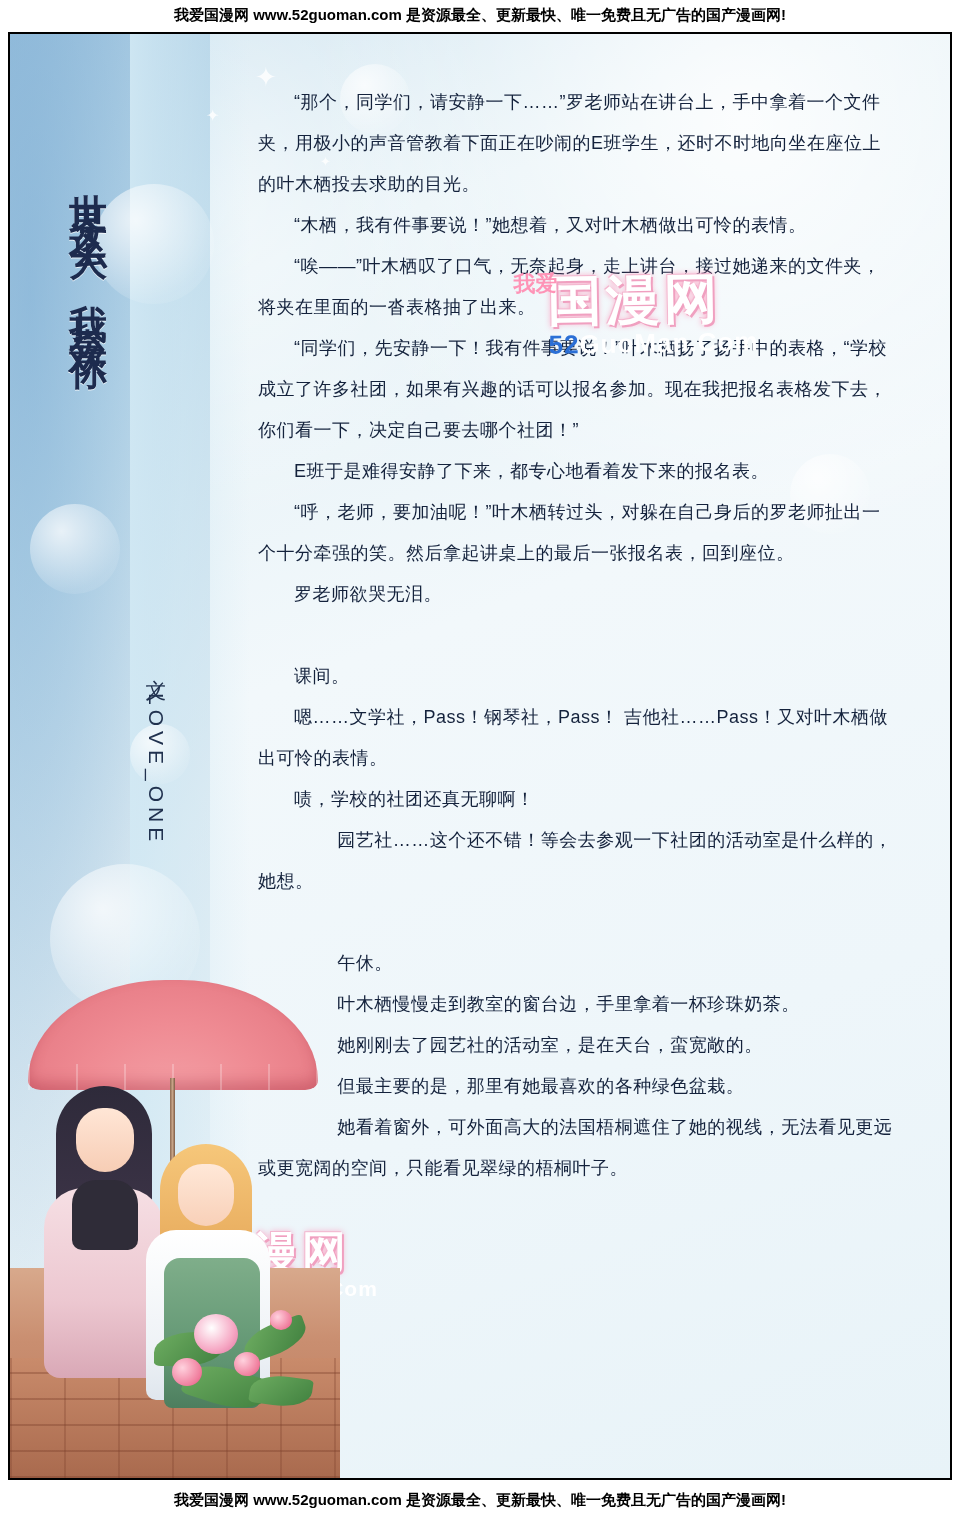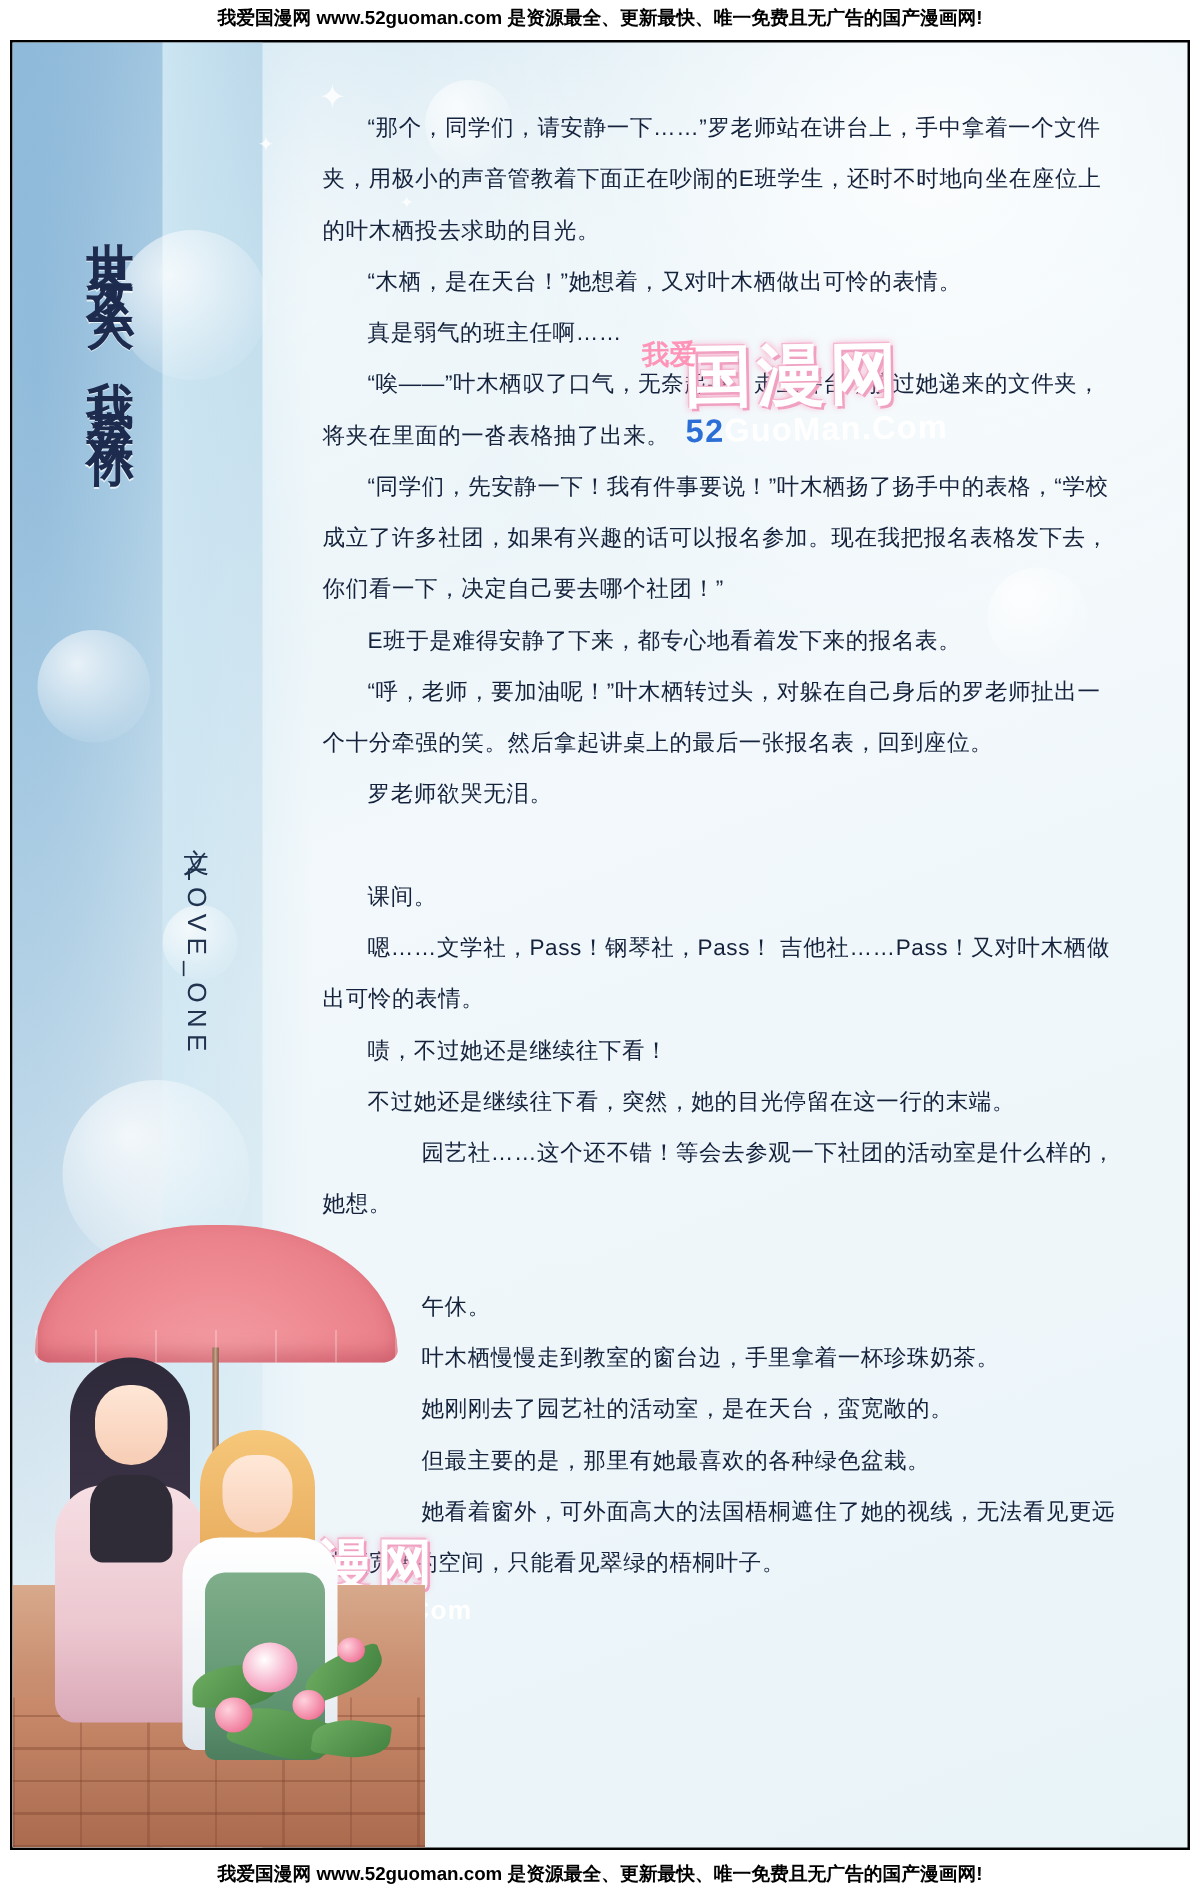--- a/index.html
+++ b/index.html
@@ -309,32 +309,30 @@
     <div class="bubble" style="left:780px; top:420px; width:80px; height:80px;"></div>
     <div class="sparkle" style="left:245px; top:28px; font-size:26px;">✦</div>
     <div class="sparkle" style="left:196px; top:72px; font-size:16px;">✦</div>
     <div class="sparkle" style="left:310px; top:120px; font-size:13px;">✦</div>
 
     <div class="vtitle">世界这么大，我只喜欢你</div>
     <div class="vauthor">文／LOVE_ONE</div>
 
     <div class="body-col">
         <p class="">“那个，同学们，请安静一下……”罗老师站在讲台上，手中拿着一个文件夹，用极小的声音管教着下面正在吵闹的E班学生，还时不时地向坐在座位上的叶木栖投去求助的目光。</p>
-        <p class="">“木栖，是在天台！”她想着，又对叶木栖做出可怜的表情。</p>
-        <p class="">真是弱气的班主任啊……</p>
+        <p class="">“木栖，我有件事要说！”她想着，又对叶木栖做出可怜的表情。</p>
         <p class="">“唉——”叶木栖叹了口气，无奈起身，走上讲台，接过她递来的文件夹，将夹在里面的一沓表格抽了出来。</p>
         <p class="">“同学们，先安静一下！我有件事要说！”叶木栖扬了扬手中的表格，“学校成立了许多社团，如果有兴趣的话可以报名参加。现在我把报名表格发下去，你们看一下，决定自己要去哪个社团！”</p>
         <p class="">E班于是难得安静了下来，都专心地看着发下来的报名表。</p>
         <p class="">“呼，老师，要加油呢！”叶木栖转过头，对躲在自己身后的罗老师扯出一个十分牵强的笑。然后拿起讲桌上的最后一张报名表，回到座位。</p>
         <p class="">罗老师欲哭无泪。</p>
         <div class="gap"></div>
         <p class="">课间。</p>
         <p class="">嗯……文学社，Pass！钢琴社，Pass！ 吉他社……Pass！又对叶木栖做出可怜的表情。</p>
-        <p class="">啧，不过她还是继续往下看！</p>
-        <p class="">不过她还是继续往下看，突然，她的目光停留在这一行的末端。</p>
+        <p class="">啧，学校的社团还真无聊啊！</p>
         <p class="indent3">园艺社……这个还不错！等会去参观一下社团的活动室是什么样的，她想。</p>
         <div class="gap"></div>
         <p class="indent3">午休。</p>
         <p class="indent3">叶木栖慢慢走到教室的窗台边，手里拿着一杯珍珠奶茶。</p>
         <p class="indent3">她刚刚去了园艺社的活动室，是在天台，蛮宽敞的。</p>
         <p class="indent3">但最主要的是，那里有她最喜欢的各种绿色盆栽。</p>
         <p class="indent3">她看着窗外，可外面高大的法国梧桐遮住了她的视线，无法看见更远或更宽阔的空间，只能看见翠绿的梧桐叶子。</p>
       </div>
 
     <div class="wm wm-1">

